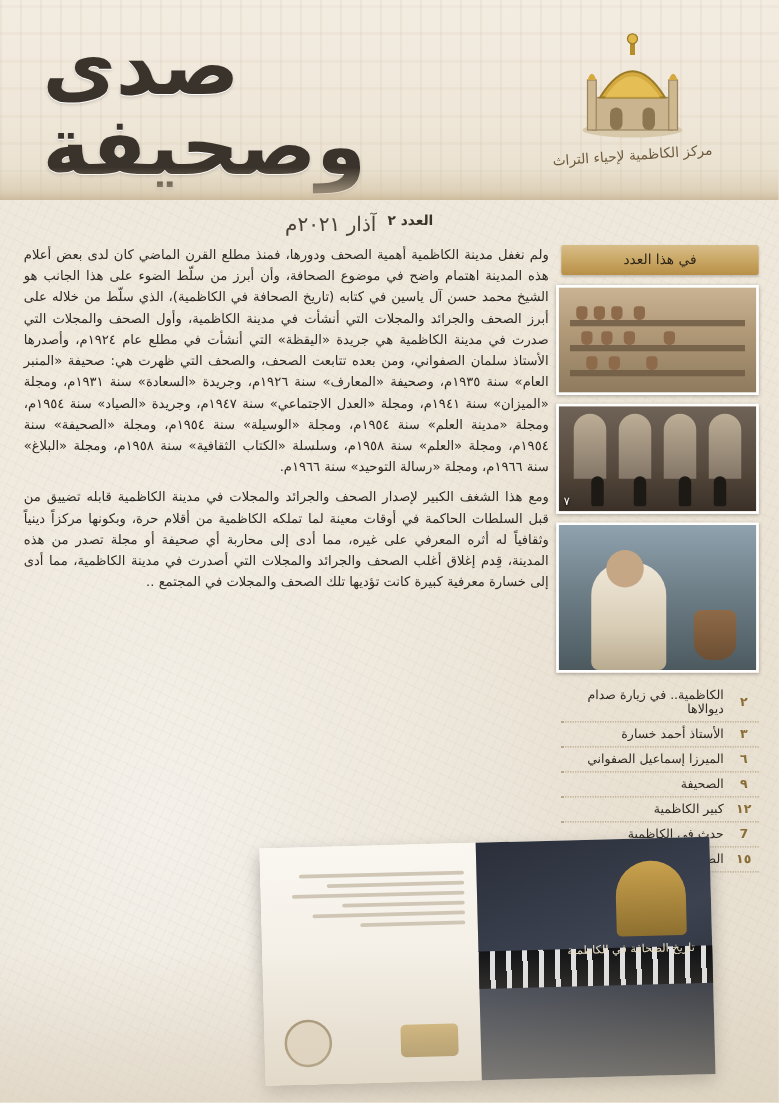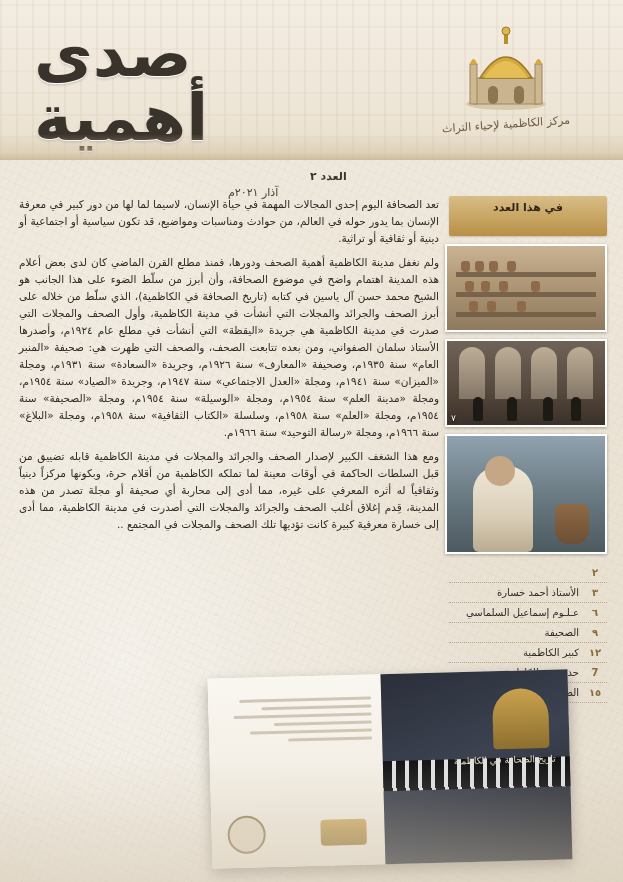--- a/index.html
+++ b/index.html
@@ -58,21 +58,21 @@
     position:absolute;left:34px;top:22px;width:330px;text-align:left;
     font-size:64px;line-height:1;color:#3a332b;
     font-family:"DejaVu Sans","Liberation Sans",sans-serif;
     font-weight:bold;
     text-shadow:0 1px 0 #fff, 0 2px 3px rgba(0,0,0,.18);
   }
   .issue-line{
     position:absolute;left:0;right:0;top:170px;height:16px;
   }
   .issue-date{
-    position:absolute;left:228px;top:16px;font-size:11px;color:#4a4037;
+    position:absolute;left:228px;top:0;font-size:16px;color:#4a4037;
   }
   .issue-no{
     position:absolute;left:310px;top:0;font-size:11px;color:#3b332a;font-weight:bold;
   }
   
   .article{
     position:absolute;right:184px;top:196px;width:420px;
   }
   .art-title{
     background:linear-gradient(180deg,#d6b981 0%, #caa764 45%, #b98f47 100%);
@@ -90,22 +90,22 @@
     text-align:justify;
     direction:rtl;
   }
   .art-body p{margin:0 0 7px 0;}
   
   .sidebar{
     position:absolute;right:16px;top:196px;width:158px;
   }
   .sb-title{
     background:linear-gradient(180deg,#d8bd88 0%, #c9a765 50%, #b88f47 100%);
-    color:#2f2618;font-size:11px;font-weight:bold;text-align:center;
-    padding:5px 4px 22px;border-radius:2px;
+    color:#2f2618;font-size:11px;font-weight:normal;text-align:center;
+    padding:5px 4px 6px;border-radius:2px;
     box-shadow:0 1px 2px rgba(0,0,0,.18);
     margin-bottom:8px;
   }
   .sb-photo{
     width:100%;height:84px;border:2px solid #fff;
     box-shadow:0 1px 3px rgba(0,0,0,.3);
     margin-bottom:7px;position:relative;overflow:hidden;
     background:#9b8468;
   }
   .sb-photo .cap{
@@ -230,21 +230,21 @@
           <rect x="75" y="38" width="7" height="40" fill="#cdb88f" stroke="#9b8663"></rect>
           <path d="M10 38 q3.5 -10 7 0 Z" fill="#d4a93f"></path>
           <path d="M75 38 q3.5 -10 7 0 Z" fill="#d4a93f"></path>
           <rect x="28" y="60" width="10" height="18" rx="5" fill="#8c7650"></rect>
           <rect x="54" y="60" width="10" height="18" rx="5" fill="#8c7650"></rect>
         </svg>
       </div>
       <div class="center-name">مركز الكاظمية لإحياء التراث</div>
     </div>
 
-    <div class="title-ar">صدى أهمية</div>
+    <div class="title-ar">صدى وصحيفة</div>
   </div>
 
   <div class="issue-line">
     <div class="issue-date">آذار ٢٠٢١م</div>
     <div class="issue-no">العدد ٢</div>
   </div>
 
   <div class="sidebar">
     <div class="sb-title">في هذا العدد</div>
 
@@ -279,28 +279,29 @@
 
     <div class="sb-photo-tall">
       <div class="man"></div>
       <div class="head"></div>
       <div class="pot2"></div>
     </div>
 
     <div class="toc">
       <div class="toc-row">
         <span class="toc-num">٢</span>
+        <span class="toc-label">الكاظمية.. في زيارة صدام ديوالاها</span>
       </div>
       <div class="toc-row">
         <span class="toc-num">٣</span>
         <span class="toc-label">الأستاذ أحمد خسارة</span>
       </div>
       <div class="toc-row">
         <span class="toc-num">٦</span>
-        <span class="toc-label">عـلـوم إسماعيل السلماسي</span>
+        <span class="toc-label">الميرزا إسماعيل الصفواني</span>
       </div>
       <div class="toc-row">
         <span class="toc-num">٩</span>
         <span class="toc-label">الصحيفة</span>
       </div>
       <div class="toc-row">
         <span class="toc-num">١٢</span>
         <span class="toc-label">كبير الكاظمية</span>
       </div>
       <div class="toc-row">
@@ -309,21 +310,20 @@
       </div>
       <div class="toc-row">
         <span class="toc-num">١٥</span>
         <span class="toc-label">الصحافة .. المعلم الجديد</span>
       </div>
     </div>
   </div>
 
   <div class="article">
     <div class="art-body">
-      <p>تعد الصحافة اليوم إحدى المجالات المهمة في حياة الإنسان، لاسيما لما لها من دور كبير في معرفة الإنسان بما يدور حوله في العالم، من حوادث ومناسبات ومواضيع، قد تكون سياسية أو اجتماعية أو دينية أو ثقافية أو تراثية.</p>
       <p>ولم نغفل مدينة الكاظمية أهمية الصحف ودورها، فمنذ مطلع القرن الماضي كان لدى بعض أعلام هذه المدينة اهتمام واضح في موضوع الصحافة، وأن أبرز من سلّط الضوء على هذا الجانب هو الشيخ محمد حسن آل ياسين في كتابه (تاريخ الصحافة في الكاظمية)، الذي سلّط من خلاله على أبرز الصحف والجرائد والمجلات التي أنشأت في مدينة الكاظمية، وأول الصحف والمجلات التي صدرت في مدينة الكاظمية هي جريدة «اليقظة» التي أنشأت في مطلع عام ١٩٢٤م، وأصدرها الأستاذ سلمان الصفواني، ومن بعده تتابعت الصحف، والصحف التي ظهرت هي: صحيفة «المنبر العام» سنة ١٩٣٥م، وصحيفة «المعارف» سنة ١٩٢٦م، وجريدة «السعادة» سنة ١٩٣١م، ومجلة «الميزان» سنة ١٩٤١م، ومجلة «العدل الاجتماعي» سنة ١٩٤٧م، وجريدة «الصياد» سنة ١٩٥٤م، ومجلة «مدينة العلم» سنة ١٩٥٤م، ومجلة «الوسيلة» سنة ١٩٥٤م، ومجلة «الصحيفة» سنة ١٩٥٤م، ومجلة «العلم» سنة ١٩٥٨م، وسلسلة «الكتاب الثقافية» سنة ١٩٥٨م، ومجلة «البلاغ» سنة ١٩٦٦م، ومجلة «رسالة التوحيد» سنة ١٩٦٦م.</p>
       <p>ومع هذا الشغف الكبير لإصدار الصحف والجرائد والمجلات في مدينة الكاظمية قابله تضييق من قبل السلطات الحاكمة في أوقات معينة لما تملكه الكاظمية من أقلام حرة، وبكونها مركزاً دينياً وثقافياً له أثره المعرفي على غيره، مما أدى إلى محاربة أي صحيفة أو مجلة تصدر من هذه المدينة، قِدم إغلاق أغلب الصحف والجرائد والمجلات التي أصدرت في مدينة الكاظمية، مما أدى إلى خسارة معرفية كبيرة كانت تؤديها تلك الصحف والمجلات في المجتمع ..</p>
     </div>
   </div>
 
   <div class="cover-photo">
     <div class="cover-inner">
       <div class="cover-left">
         <div class="lines">
           <div class="ln" style="width:86%"></div>

